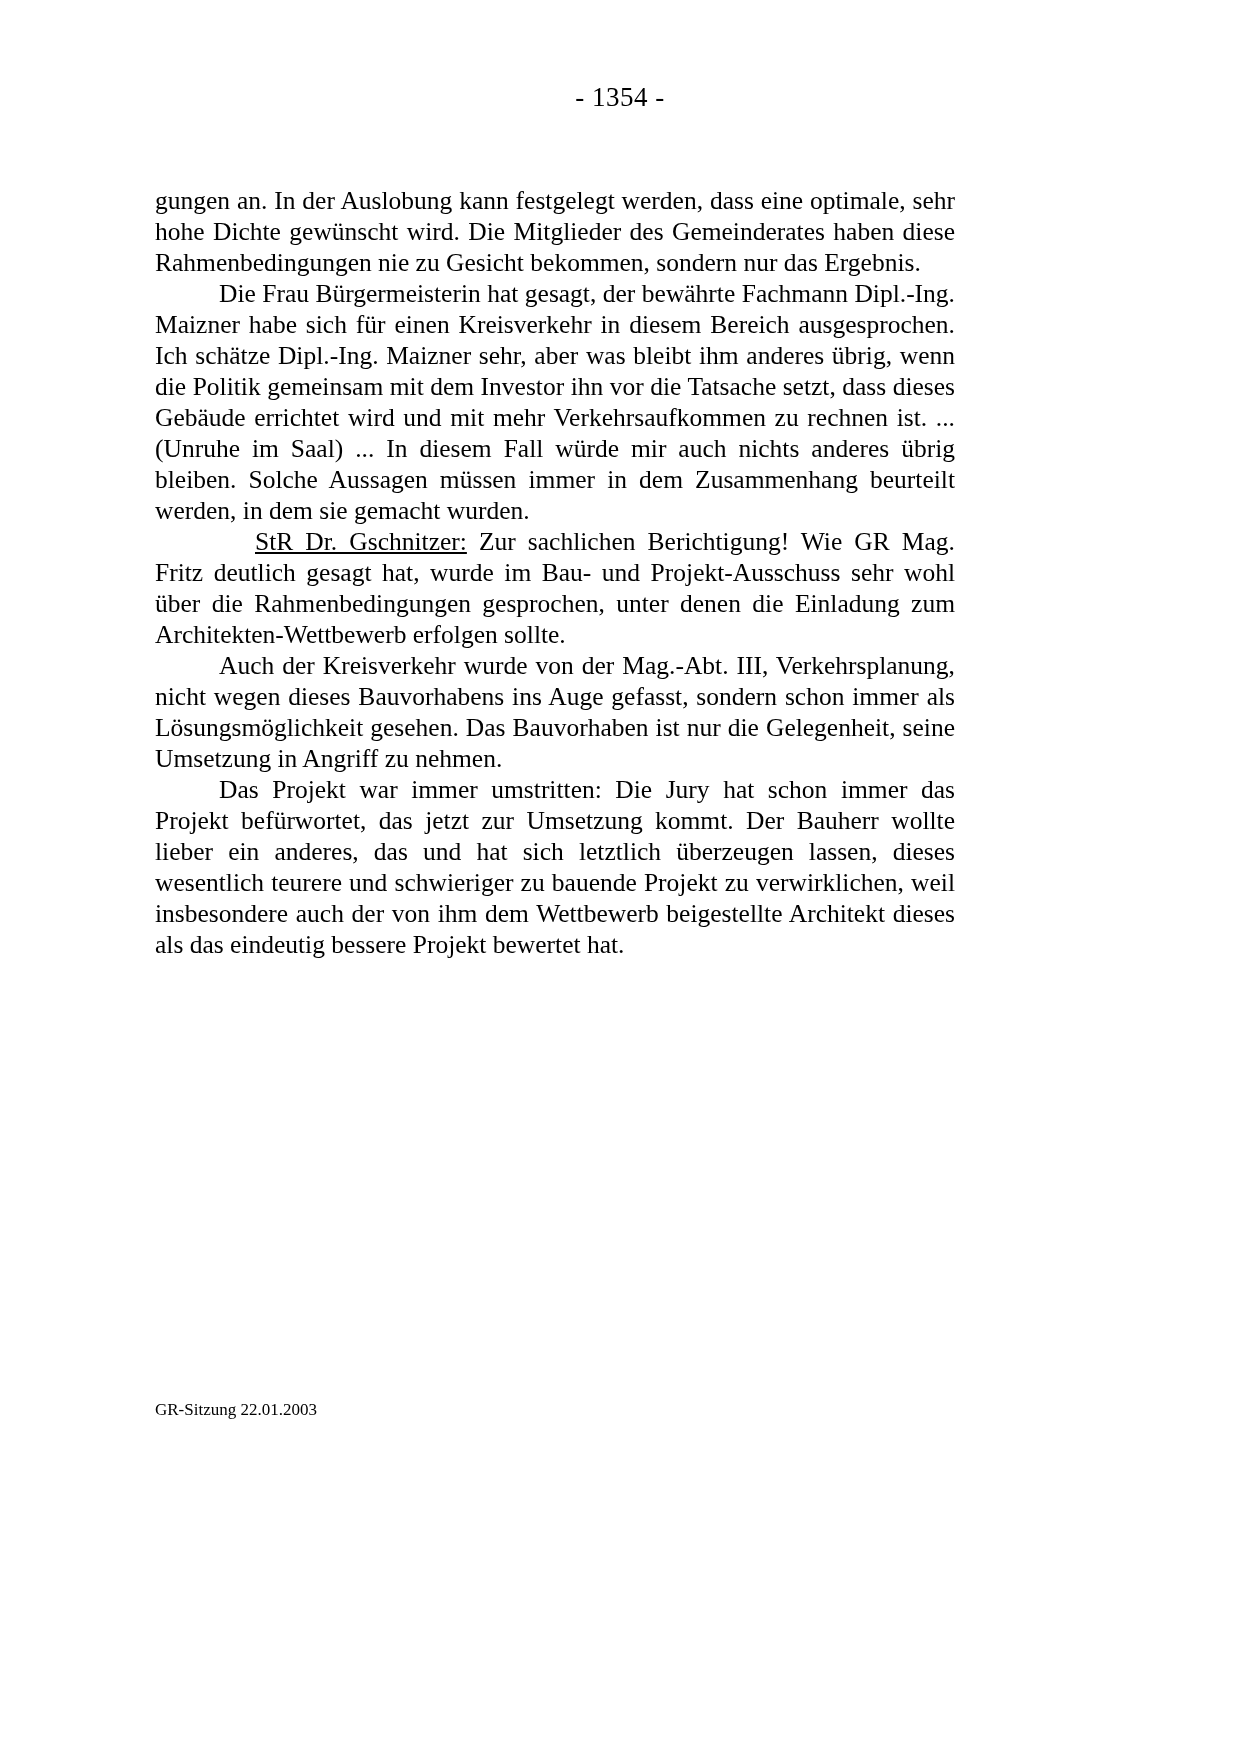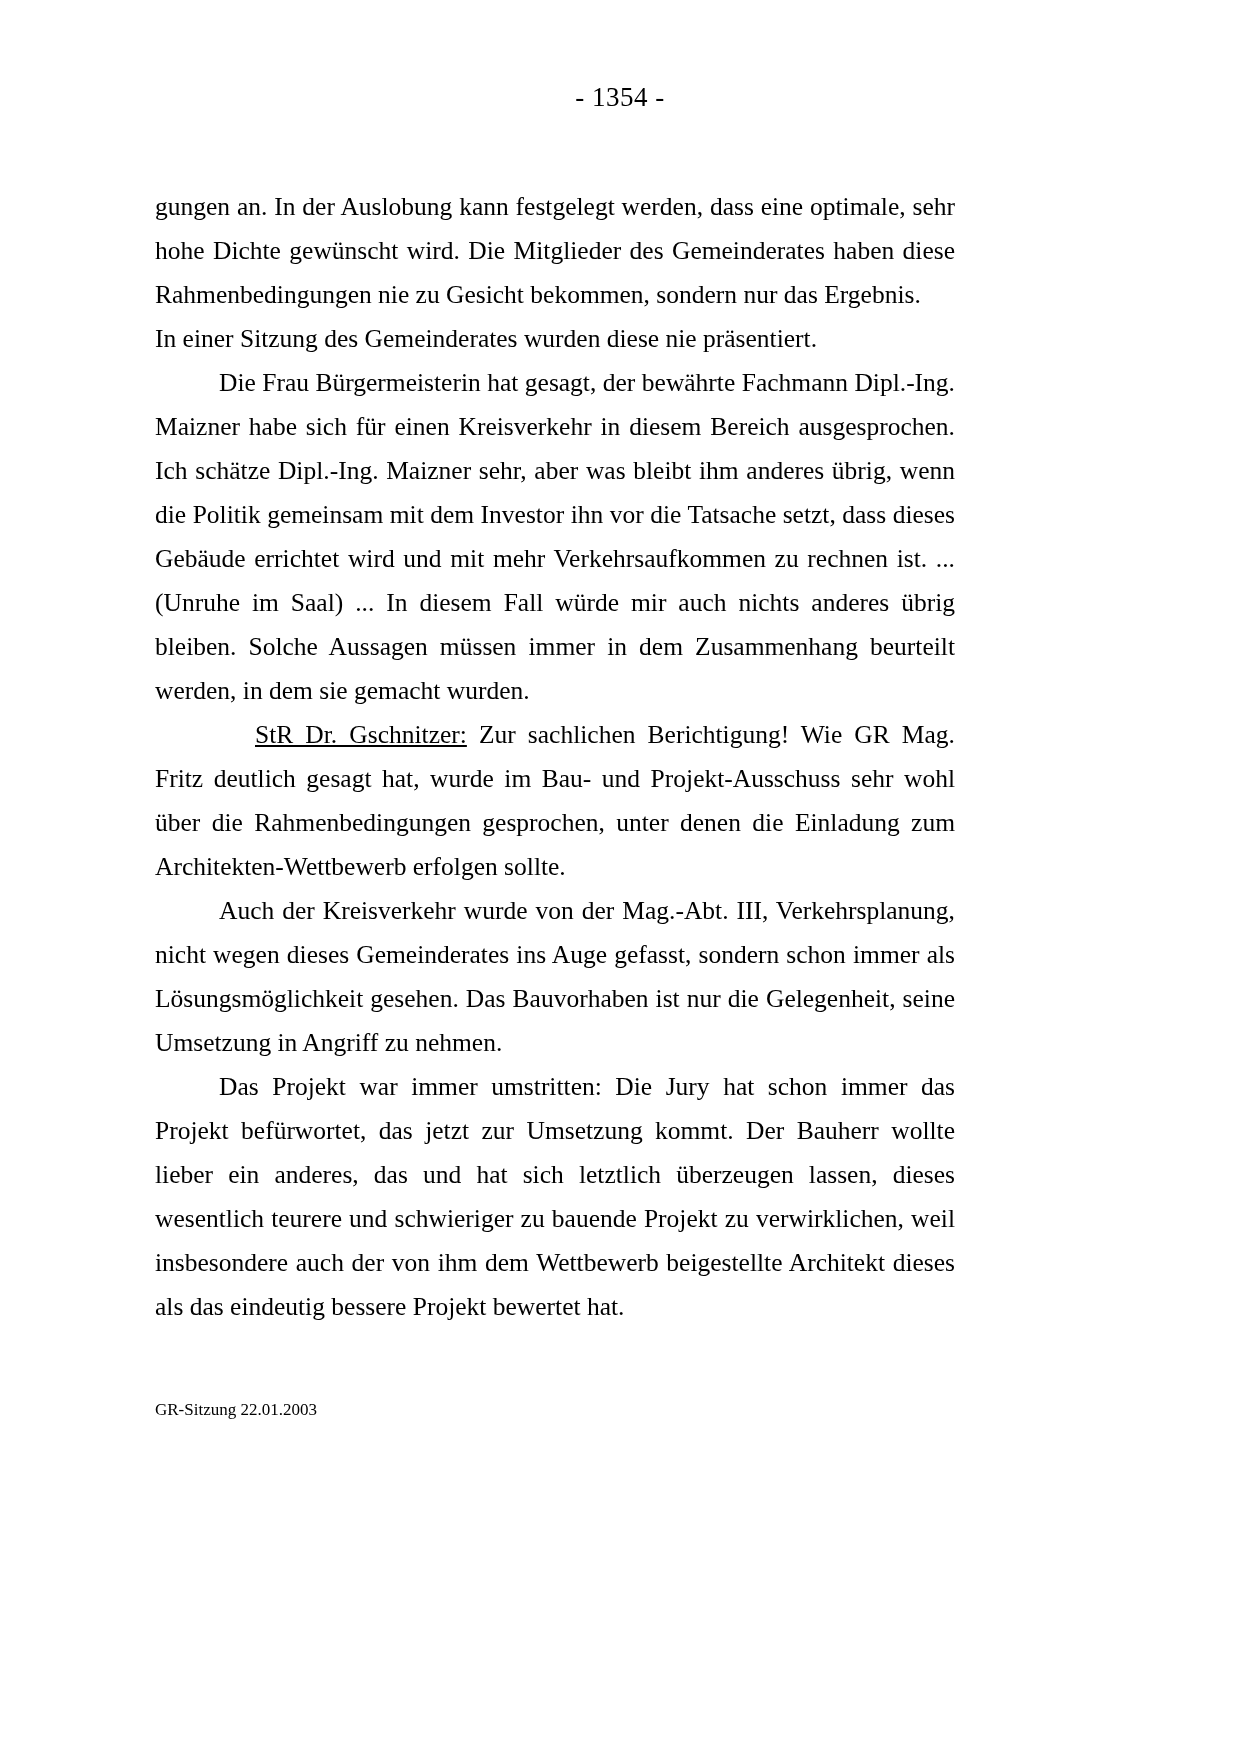--- a/index.html
+++ b/index.html
@@ -28,21 +28,21 @@
     text-align: center;
     font-size: 27px;
     letter-spacing: 0.5px;
   }
   .body-text {
     position: absolute;
     top: 185px;
     left: 155px;
     width: 800px;
     font-size: 25.5px;
-    line-height: 44px;
+    line-height: 31px;
     text-align: justify;
     text-justify: inter-word;
   }
   .body-text p {
     margin: 0;
     text-align: justify;
   }
   .indent {
     text-indent: 64px;
   }
@@ -59,22 +59,21 @@
 </style>
 </head>
 <body>
 
 <div class="page">
 
   <div class="page-number">- 1354 -</div>
 
   <div class="body-text">
     <p>gungen an. In der Auslobung kann festgelegt werden, dass eine optimale, sehr hohe Dichte gewünscht wird. Die Mitglieder des Gemeinderates haben diese Rahmenbedingungen nie zu Gesicht bekommen, sondern nur das Ergebnis.</p>
-    <p>In einer Sitzung des Gemeinderates wurden diese nie präsentiert.</p>
     <p class="indent">Die Frau Bürgermeisterin hat gesagt, der bewährte Fachmann Dipl.-Ing. Maizner habe sich für einen Kreisverkehr in diesem Bereich ausgesprochen. Ich schätze Dipl.-Ing. Maizner sehr, aber was bleibt ihm anderes übrig, wenn die Politik gemeinsam mit dem Investor ihn vor die Tatsache setzt, dass dieses Gebäude errichtet wird und mit mehr Verkehrsaufkommen zu rechnen ist. ... (Unruhe im Saal) ... In diesem Fall würde mir auch nichts anderes übrig bleiben. Solche Aussagen müssen immer in dem Zusammenhang beurteilt werden, in dem sie gemacht wurden.</p>
     <p class="indent"><span class="speaker">StR Dr. Gschnitzer:</span><span> Zur sachlichen Berichtigung! Wie GR Mag. Fritz deutlich gesagt hat, wurde im Bau- und Projekt-Ausschuss sehr wohl über die Rahmenbedingungen gesprochen, unter denen die Einladung zum Architekten-Wettbewerb erfolgen sollte.</span></p>
-    <p class="indent">Auch der Kreisverkehr wurde von der Mag.-Abt. III, Verkehrsplanung, nicht wegen dieses Gemeinderates ins Auge gefasst, sondern schon immer als Lösungsmöglichkeit gesehen. Das Bauvorhaben ist nur die Gelegenheit, seine Umsetzung in Angriff zu nehmen.</p>
+    <p class="indent">Auch der Kreisverkehr wurde von der Mag.-Abt. III, Verkehrsplanung, nicht wegen dieses Bauvorhabens ins Auge gefasst, sondern schon immer als Lösungsmöglichkeit gesehen. Das Bauvorhaben ist nur die Gelegenheit, seine Umsetzung in Angriff zu nehmen.</p>
     <p class="indent">Das Projekt war immer umstritten: Die Jury hat schon immer das Projekt befürwortet, das jetzt zur Umsetzung kommt. Der Bauherr wollte lieber ein anderes, das und hat sich letztlich überzeugen lassen, dieses wesentlich teurere und schwieriger zu bauende Projekt zu verwirklichen, weil insbesondere auch der von ihm dem Wettbewerb beigestellte Architekt dieses als das eindeutig bessere Projekt bewertet hat.</p>
   </div>
 
   <div class="footer">GR-Sitzung 22.01.2003</div>
 
 </div>
 
 </body></html>

